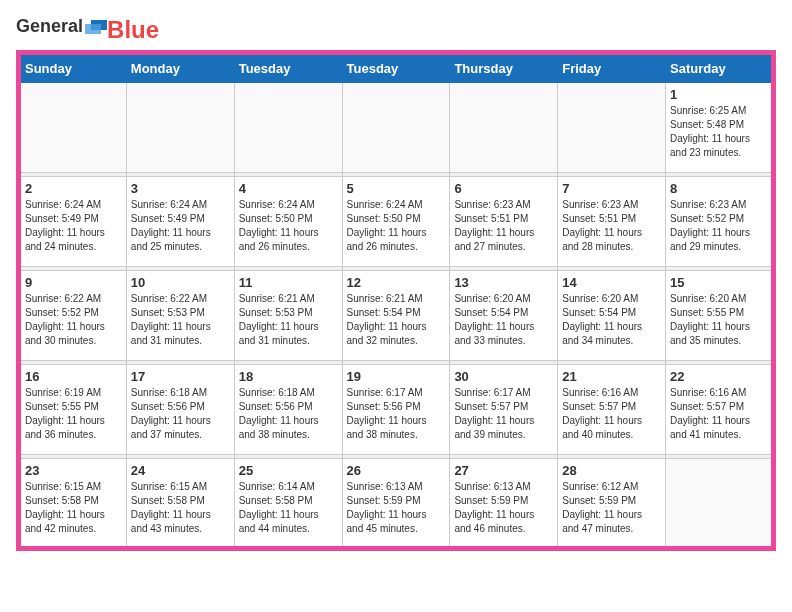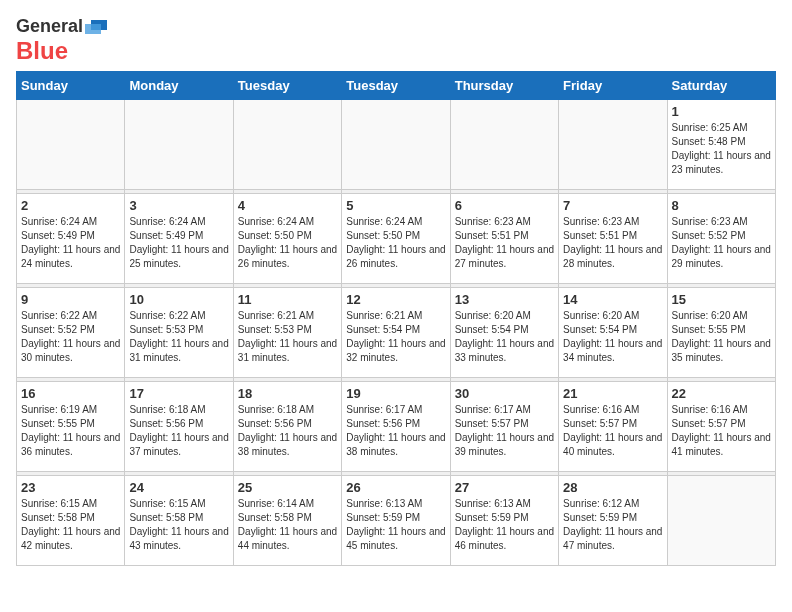--- a/index.html
+++ b/index.html
@@ -11,21 +11,20 @@
       padding: 16px;
     }
     .header-area {
       display: flex;
       justify-content: space-between;
       align-items: flex-start;
       margin-bottom: 6px;
     }
     .logo {
       display: flex;
-      flex-direction: column;
       align-items: flex-start;
     }
     .logo-general {
       font-size: 18px;
       font-weight: bold;
       color: #333;
     }
     .logo-blue {
       font-size: 24px;
       font-weight: bold;
@@ -39,21 +38,21 @@
       font-weight: bold;
       color: #333;
     }
     .location {
       font-size: 15px;
       color: #555;
     }
     .calendar {
       width: 100%;
       border-collapse: collapse;
-      border: 1px solid #ec4899;
+      border: 5px solid #ec4899;
     }
     .calendar th {
       background-color: #1a6fbb;
       color: white;
       padding: 6px 4px;
       text-align: left;
       font-size: 13px;
       border: 1px solid #1a6fbb;
     }
     .calendar td {

